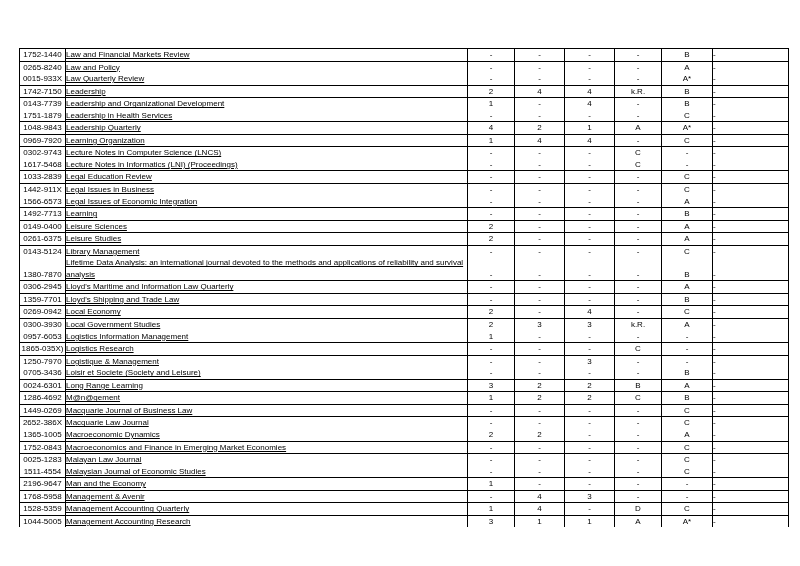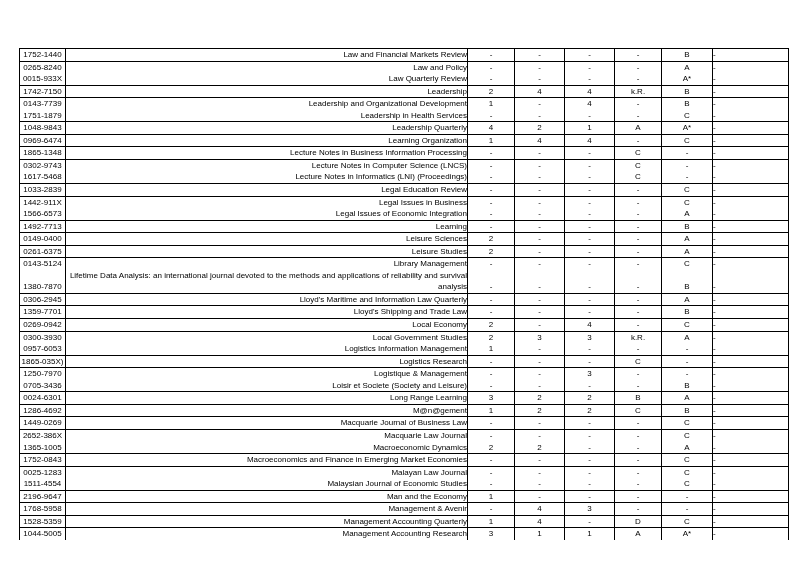--- a/index.html
+++ b/index.html
@@ -42,21 +42,21 @@
     overflow: hidden;
     white-space: nowrap;
   }
   table.journal-table tr:first-child td {
     border-top: 1px solid #000000;
   }
   table.journal-table tr.group-end td {
     border-bottom: 1px solid #000000;
   }
   td.c-issn   { text-align: center; }
-  td.c-title  { text-align: right; padding-left: 3px; }
+  td.c-title  { text-align: left; padding-left: 3px; text-decoration: underline; }
   td.c-num    { text-align: center; }
   td.c-last   { text-align: left; padding-left: 4px; }
   tr.tall td          { vertical-align: bottom; }
   tr.tall td.c-title  { vertical-align: middle; white-space: normal; }
 </style>
 </head>
 <body>
 
 <div class="page">
   <table class="journal-table">
@@ -135,37 +135,27 @@
     <td class="c-issn">1048-9843</td>
     <td class="c-title">Leadership Quarterly</td>
     <td class="c-num">4</td>
     <td class="c-num">2</td>
     <td class="c-num">1</td>
     <td class="c-num">A</td>
     <td class="c-num">A*</td>
     <td class="c-last">-</td>
   </tr>
         <tr class="group-end">
-    <td class="c-issn">0969-6474</td>
+    <td class="c-issn">0969-7920</td>
     <td class="c-title">Learning Organization</td>
     <td class="c-num">1</td>
     <td class="c-num">4</td>
     <td class="c-num">4</td>
     <td class="c-num">-</td>
     <td class="c-num">C</td>
-    <td class="c-last">-</td>
-  </tr>
-        <tr class="group-end">
-    <td class="c-issn">1865-1348</td>
-    <td class="c-title">Lecture Notes in Business Information Processing</td>
-    <td class="c-num">-</td>
-    <td class="c-num">-</td>
-    <td class="c-num">-</td>
-    <td class="c-num">C</td>
-    <td class="c-num">-</td>
     <td class="c-last">-</td>
   </tr>
         <tr>
     <td class="c-issn">0302-9743</td>
     <td class="c-title">Lecture Notes in Computer Science (LNCS)</td>
     <td class="c-num">-</td>
     <td class="c-num">-</td>
     <td class="c-num">-</td>
     <td class="c-num">C</td>
     <td class="c-num">-</td>

